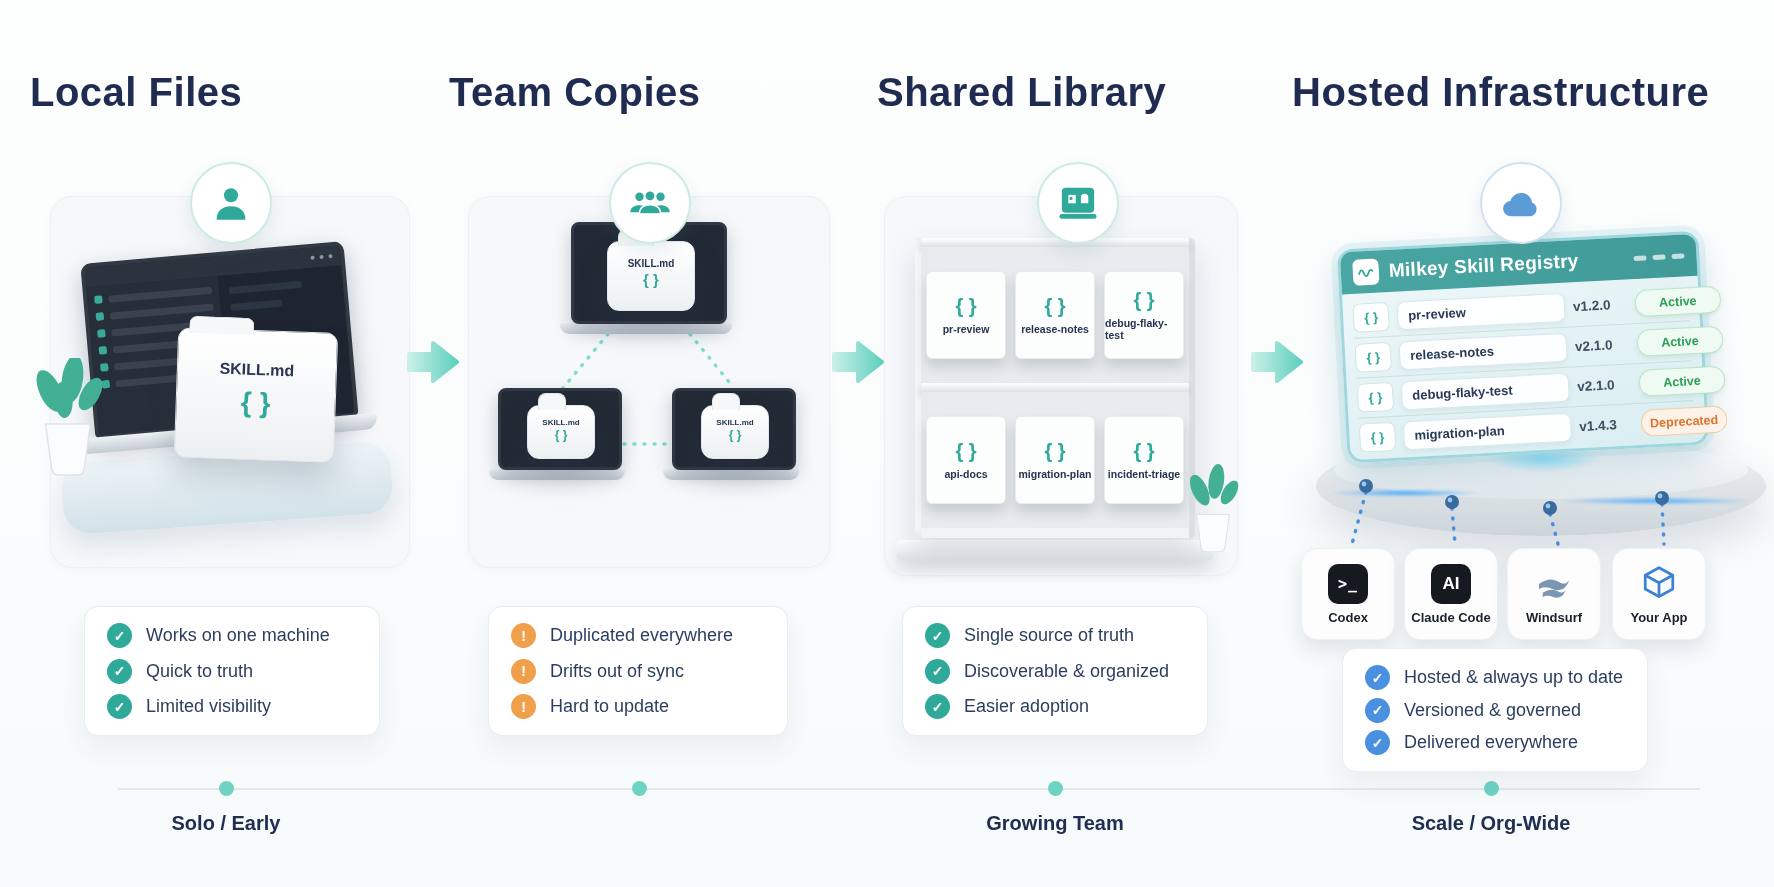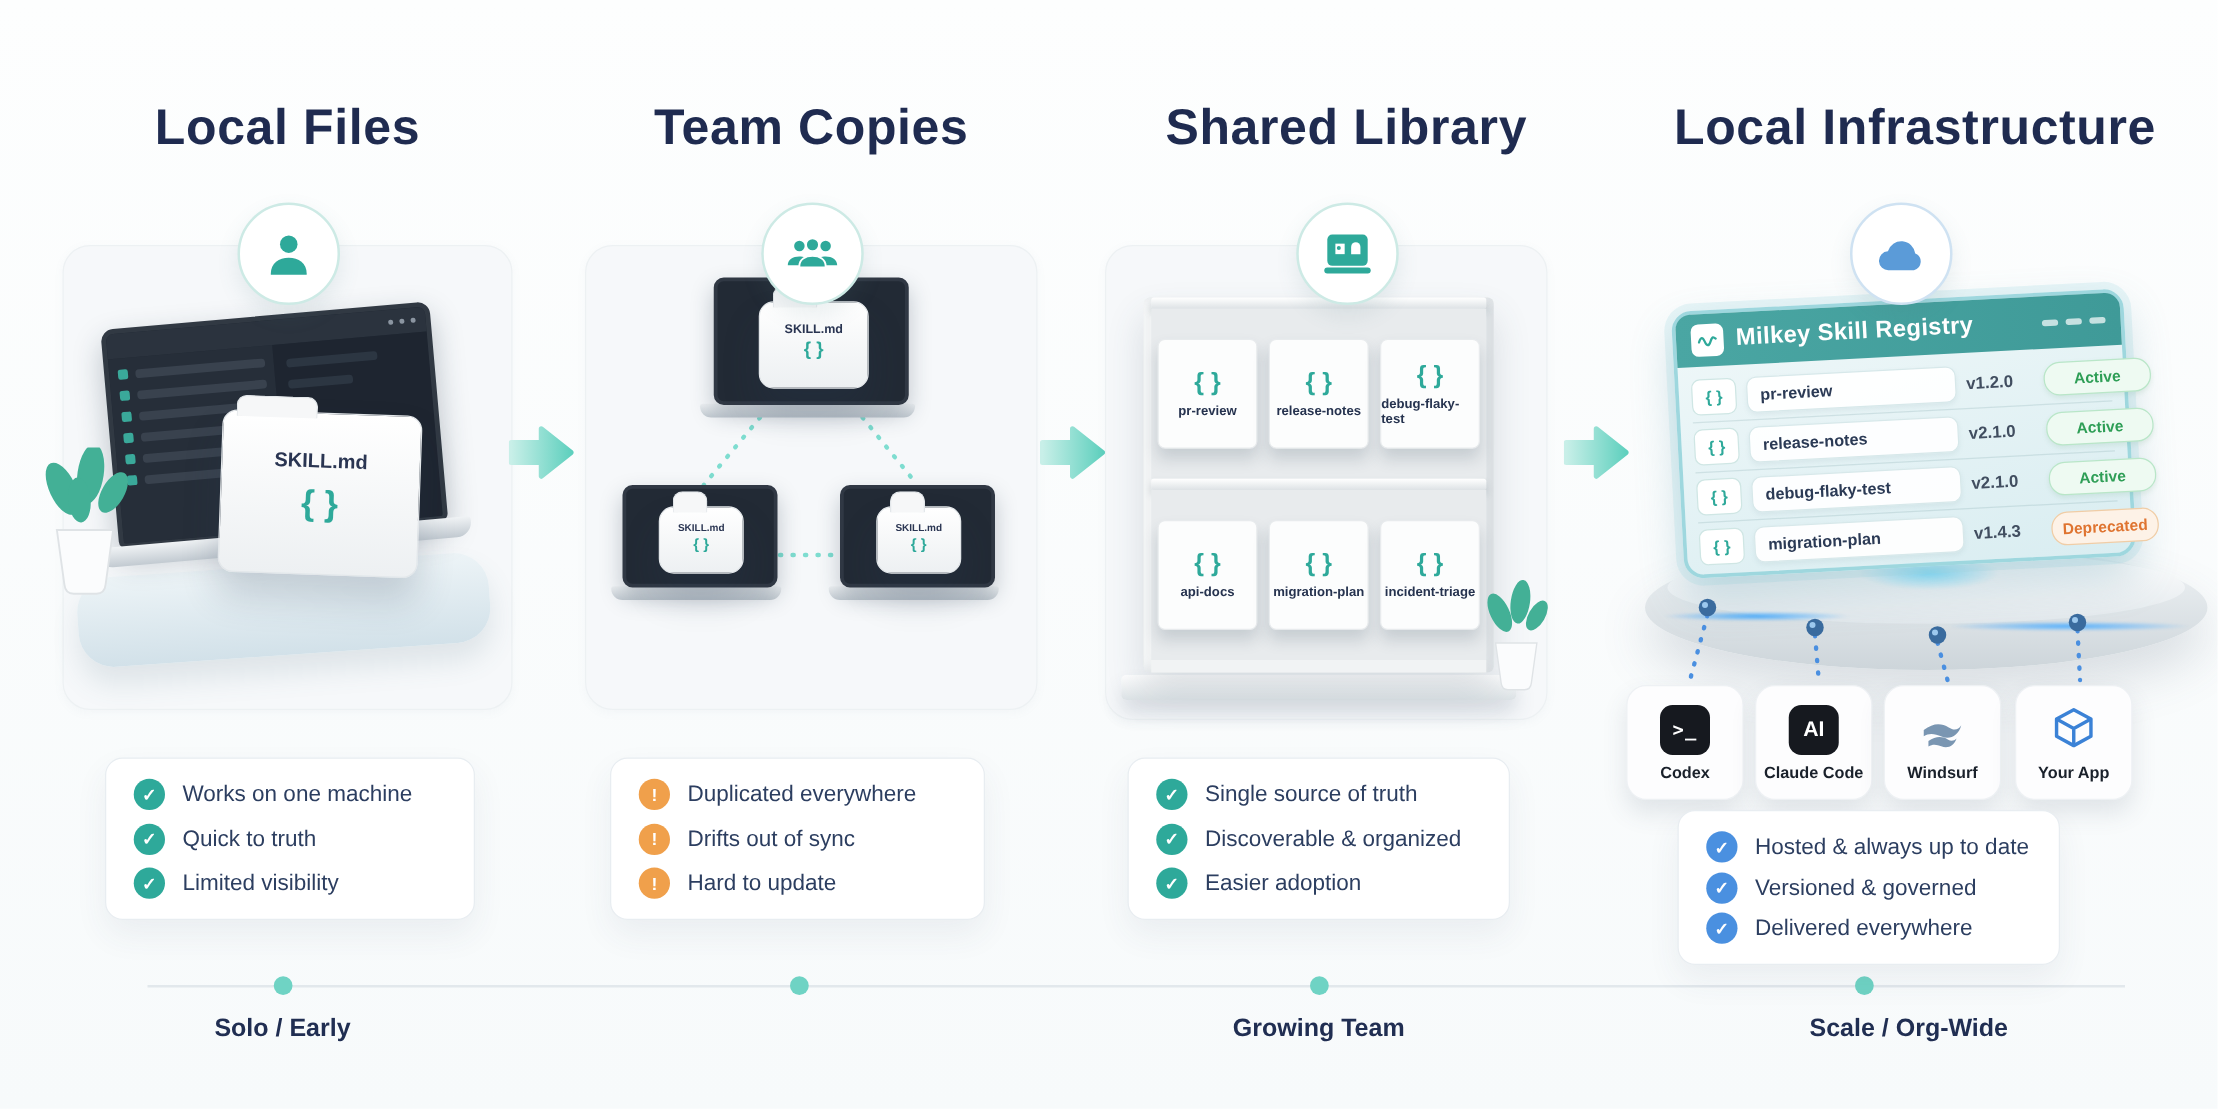--- a/index.html
+++ b/index.html
@@ -1,21 +1,21 @@
 <!DOCTYPE html>
 <html><head>
 <meta charset="utf-8">
 <style>
   html,body{margin:0;padding:0;}
   body{width:1774px;height:887px;overflow:hidden;font-family:"Liberation Sans",sans-serif;
        background:linear-gradient(180deg,#fdfefe 0%,#f7fafb 100%);}
   #canvas{position:relative;width:1774px;height:887px;}
 
   
-  .col-title{position:absolute;top:76px;height:52px;line-height:52px;text-align:center;
+  .col-title{position:absolute;top:66px;height:52px;line-height:52px;text-align:left;
              font-size:40px;font-weight:700;color:#1f2b50;letter-spacing:.5px;}
   .t1{left:30px;width:400px;} .t2{left:449px;width:400px;} .t3{left:877px;width:400px;} .t4{left:1292px;width:480px;}
 
   
   .badge{position:absolute;top:162px;width:78px;height:78px;border-radius:50%;background:#fff;
          border:2px solid #cdeae5;box-shadow:0 8px 18px rgba(80,120,130,.12);
          display:flex;align-items:center;justify-content:center;z-index:6;}
   .b1{left:190px;} .b2{left:609px;} .b3{left:1037px;} .b4{left:1480px;border-color:#cfe2f2;}
   .badge svg{width:42px;height:42px;}
 
@@ -156,31 +156,31 @@
   .ficon{width:25px;height:25px;border-radius:50%;color:#fff;font-size:14px;font-weight:700;
          display:flex;align-items:center;justify-content:center;flex:none;}
   .ficon-teal{background:#2ea99a;} .ficon-orange{background:#f0a04b;} .ficon-blue{background:#4a90e0;}
   .ftext{font-size:18px;font-weight:500;color:#2c3e60;}
 
   
   .tl-line{position:absolute;left:118px;top:788px;width:1582px;height:2px;background:#e2e8ec;}
   .tl-dot{position:absolute;top:781px;width:15px;height:15px;border-radius:50%;background:#6fd3c4;z-index:2;}
   .d1{left:219px;} .d2{left:632px;} .d3{left:1048px;} .d4{left:1484px;}
   .tl-label{position:absolute;top:812px;width:300px;text-align:center;font-size:20px;font-weight:700;color:#202e52;}
-  .l1{left:76px;} .l2{left:489px;} .l3{left:905px;} .l4{left:1377px;}
+  .l1{left:76px;} .l2{left:489px;} .l3{left:905px;} .l4{left:1341px;}
 </style>
 </head>
 <body>
 
 <div id="canvas">
 
   <div class="col-title t1">Local Files</div>
   <div class="col-title t3">Shared Library</div>
   <div class="col-title t2">Team Copies</div>
-  <div class="col-title t4">Local Infrastructure</div>
+  <div class="col-title t4">Hosted Infrastructure</div>
 
   <div class="badge b1">
     <svg viewBox="0 0 24 24">
       <circle cx="12" cy="7.6" r="4" fill="#2ea99a"></circle>
       <path d="M3.8 21c0-4.6 3.7-7.2 8.2-7.2s8.2 2.6 8.2 7.2v.6H3.8z" fill="#2ea99a"></path>
     </svg>
   </div>
   <div class="badge b2">
     <svg viewBox="0 0 34 26">
       <g fill="#2ea99a">

